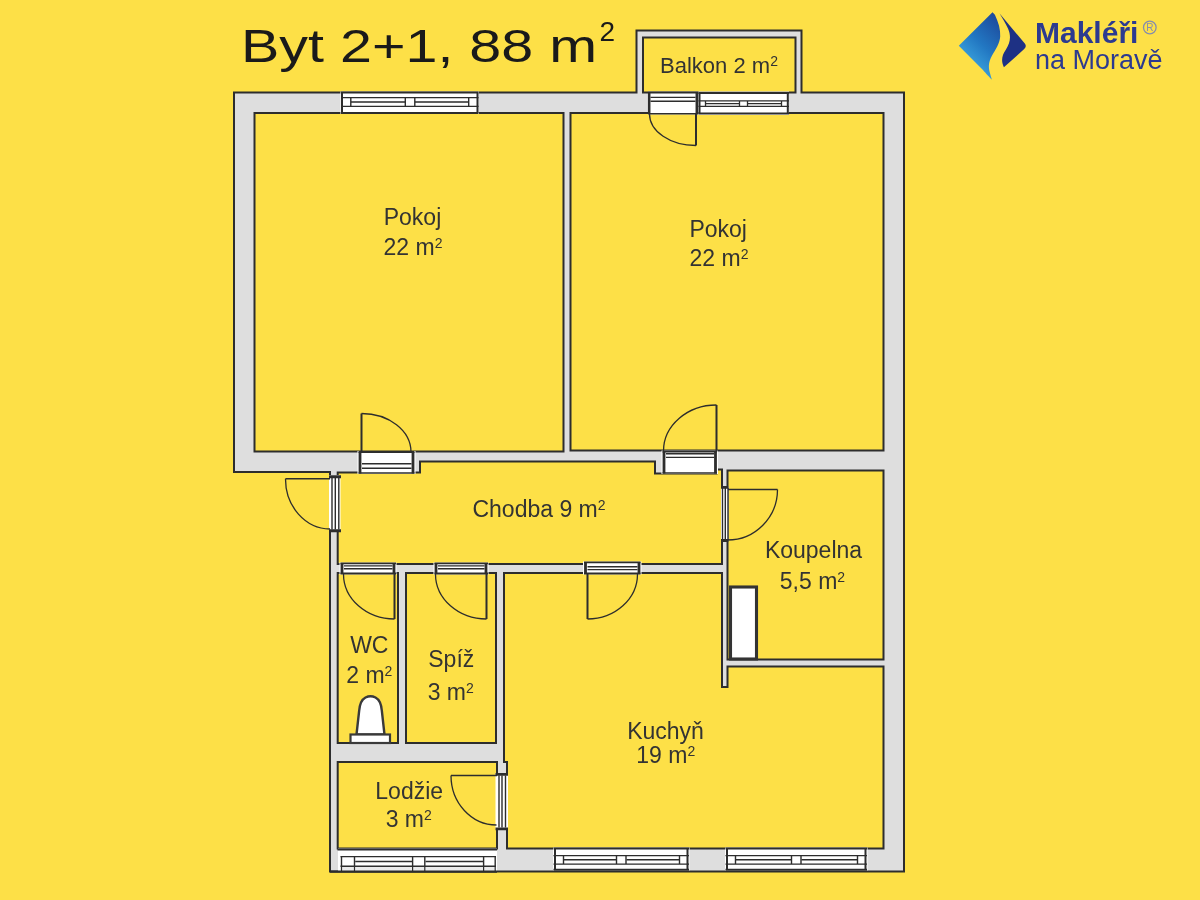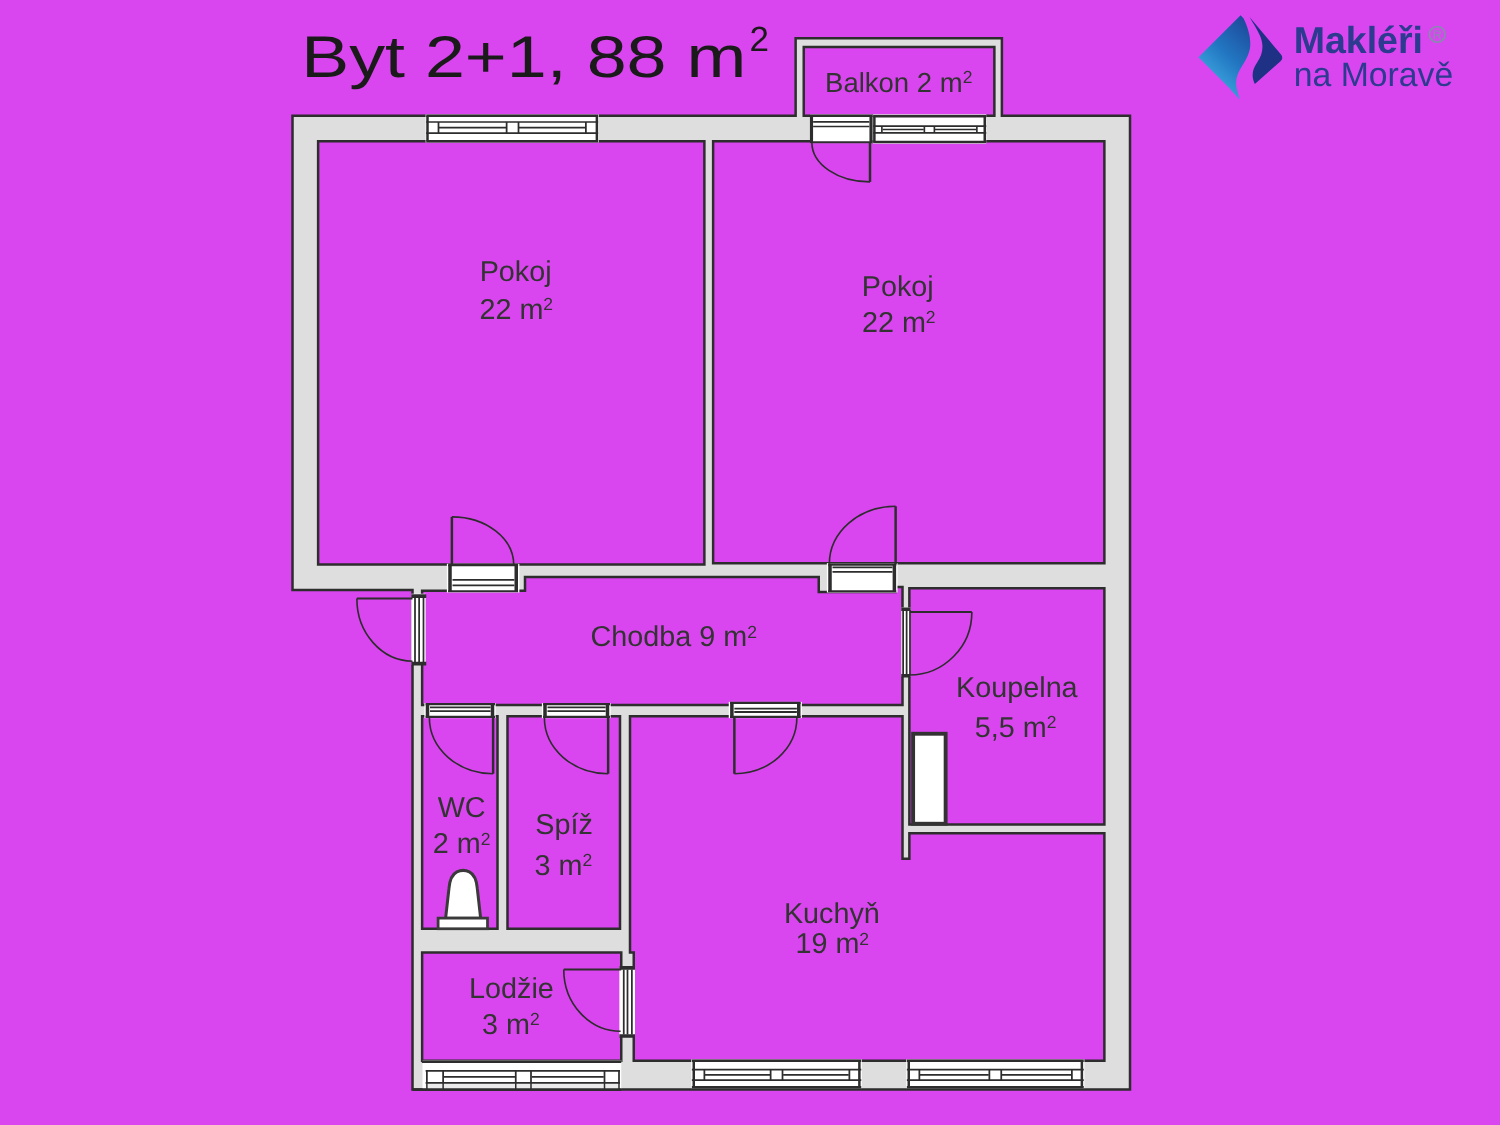--- a/index.html
+++ b/index.html
@@ -1,16 +1,16 @@
 <!DOCTYPE html>
 <html><head>
 <meta charset="utf-8">
 <style>
 html,body{margin:0;padding:0;background:#ffffff;}
-#page{position:relative;width:1200px;height:900px;background:#d946ef;overflow:hidden;
+#page{position:relative;width:1200px;height:900px;background:#fde047;overflow:hidden;
 font-family:"Liberation Sans", sans-serif;}
 </style>
 </head>
 <body>
 <div id="page">
 <svg width="1200" height="900" viewBox="0 0 1200 900">
 <defs>
 <linearGradient id="lg" gradientUnits="userSpaceOnUse" x1="962" y1="72" x2="1014" y2="18">
 <stop offset="0" stop-color="#45b5e8"></stop>
 <stop offset="0.45" stop-color="#2277c2"></stop>

